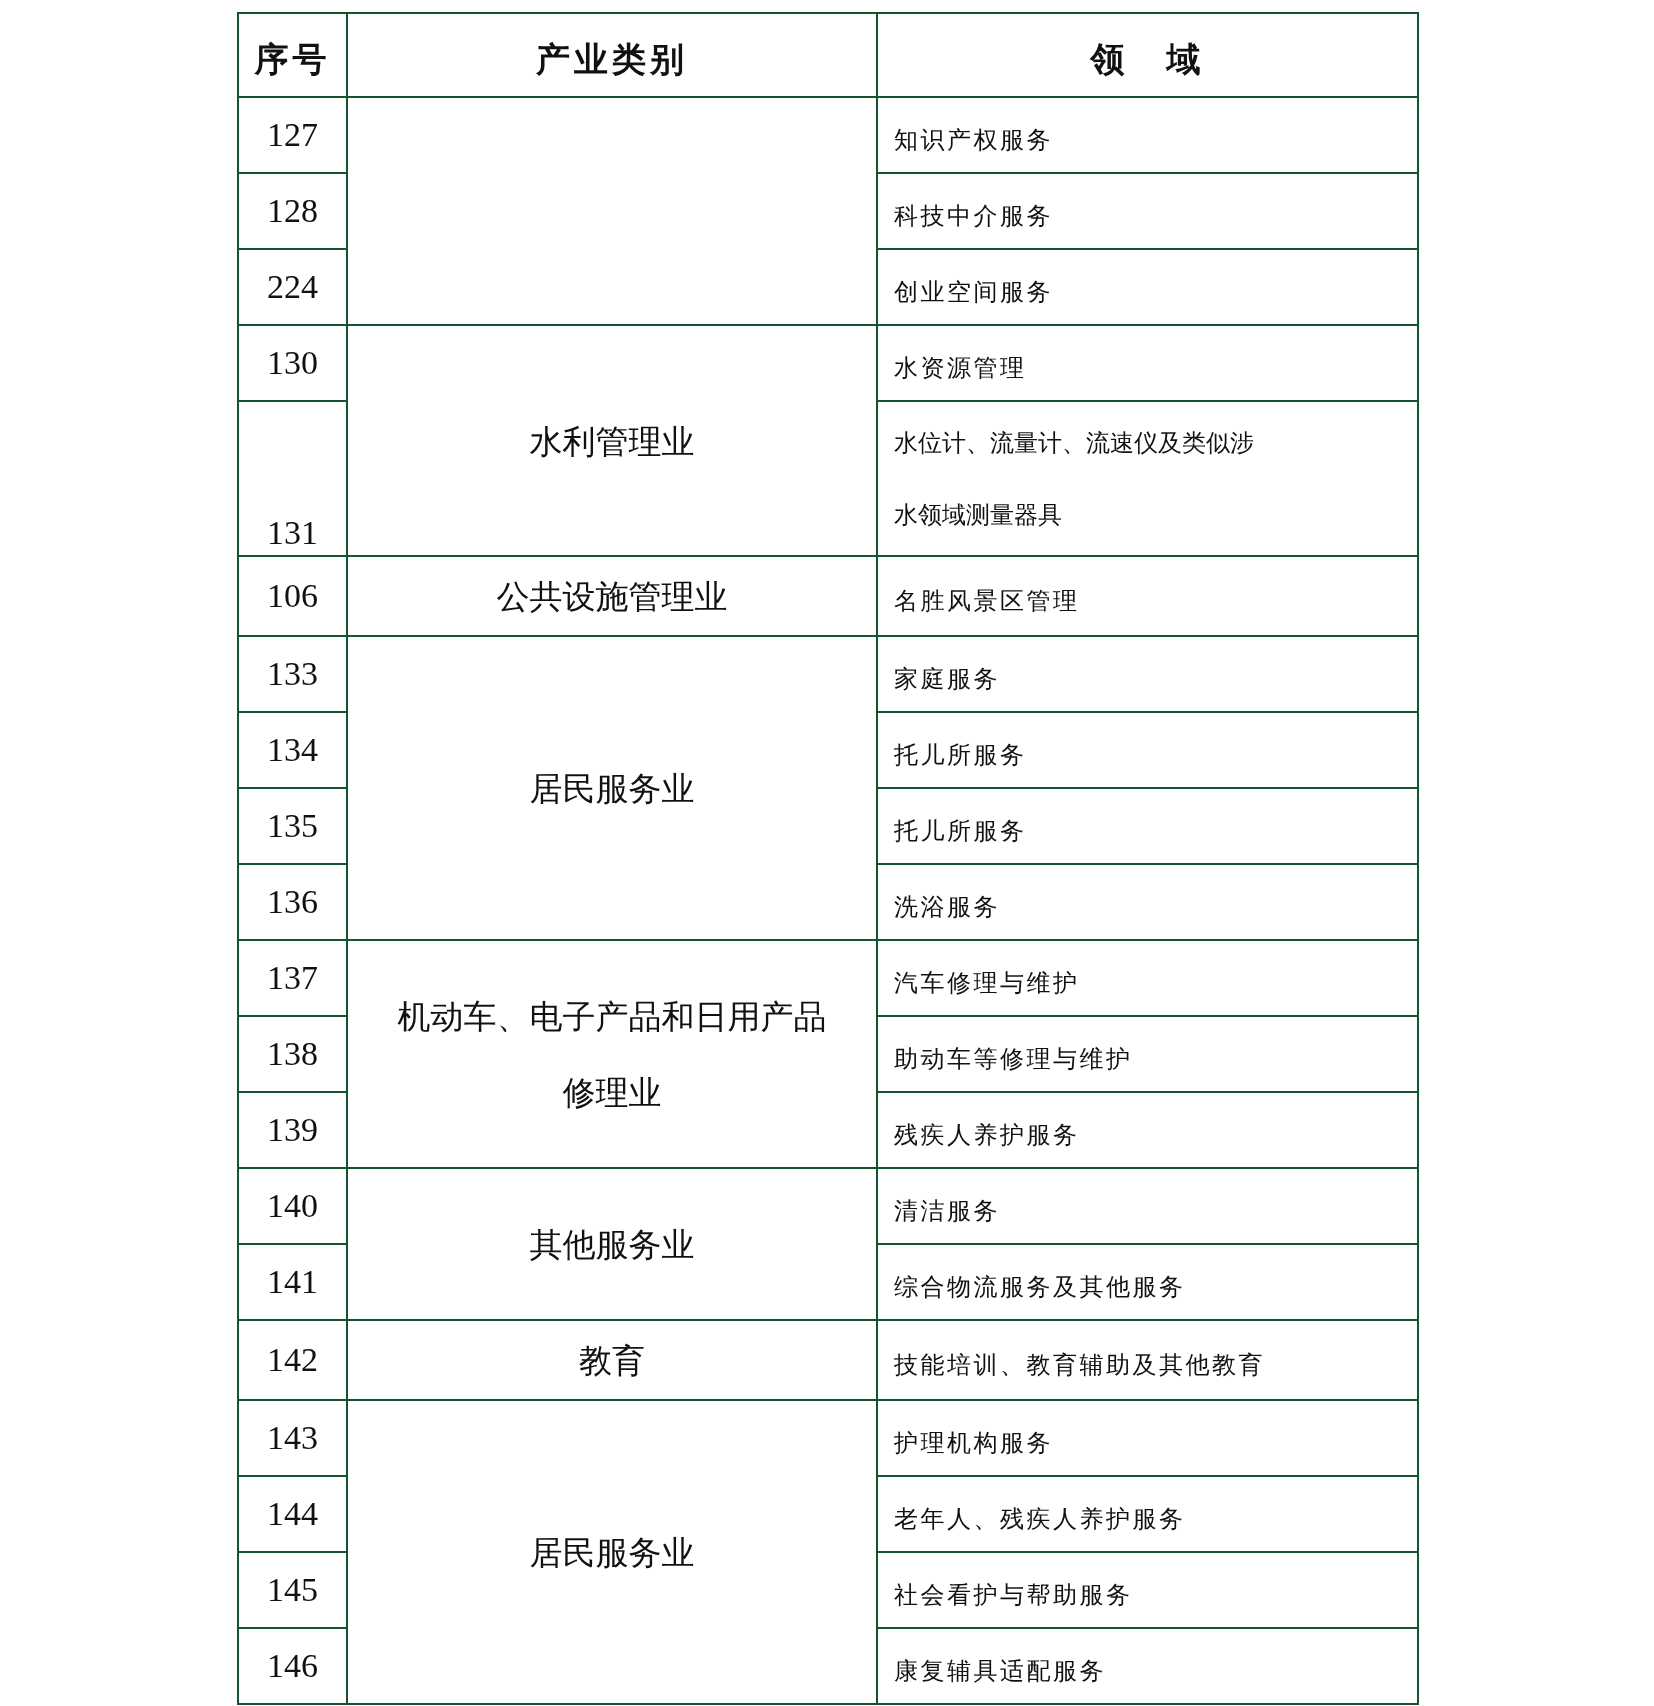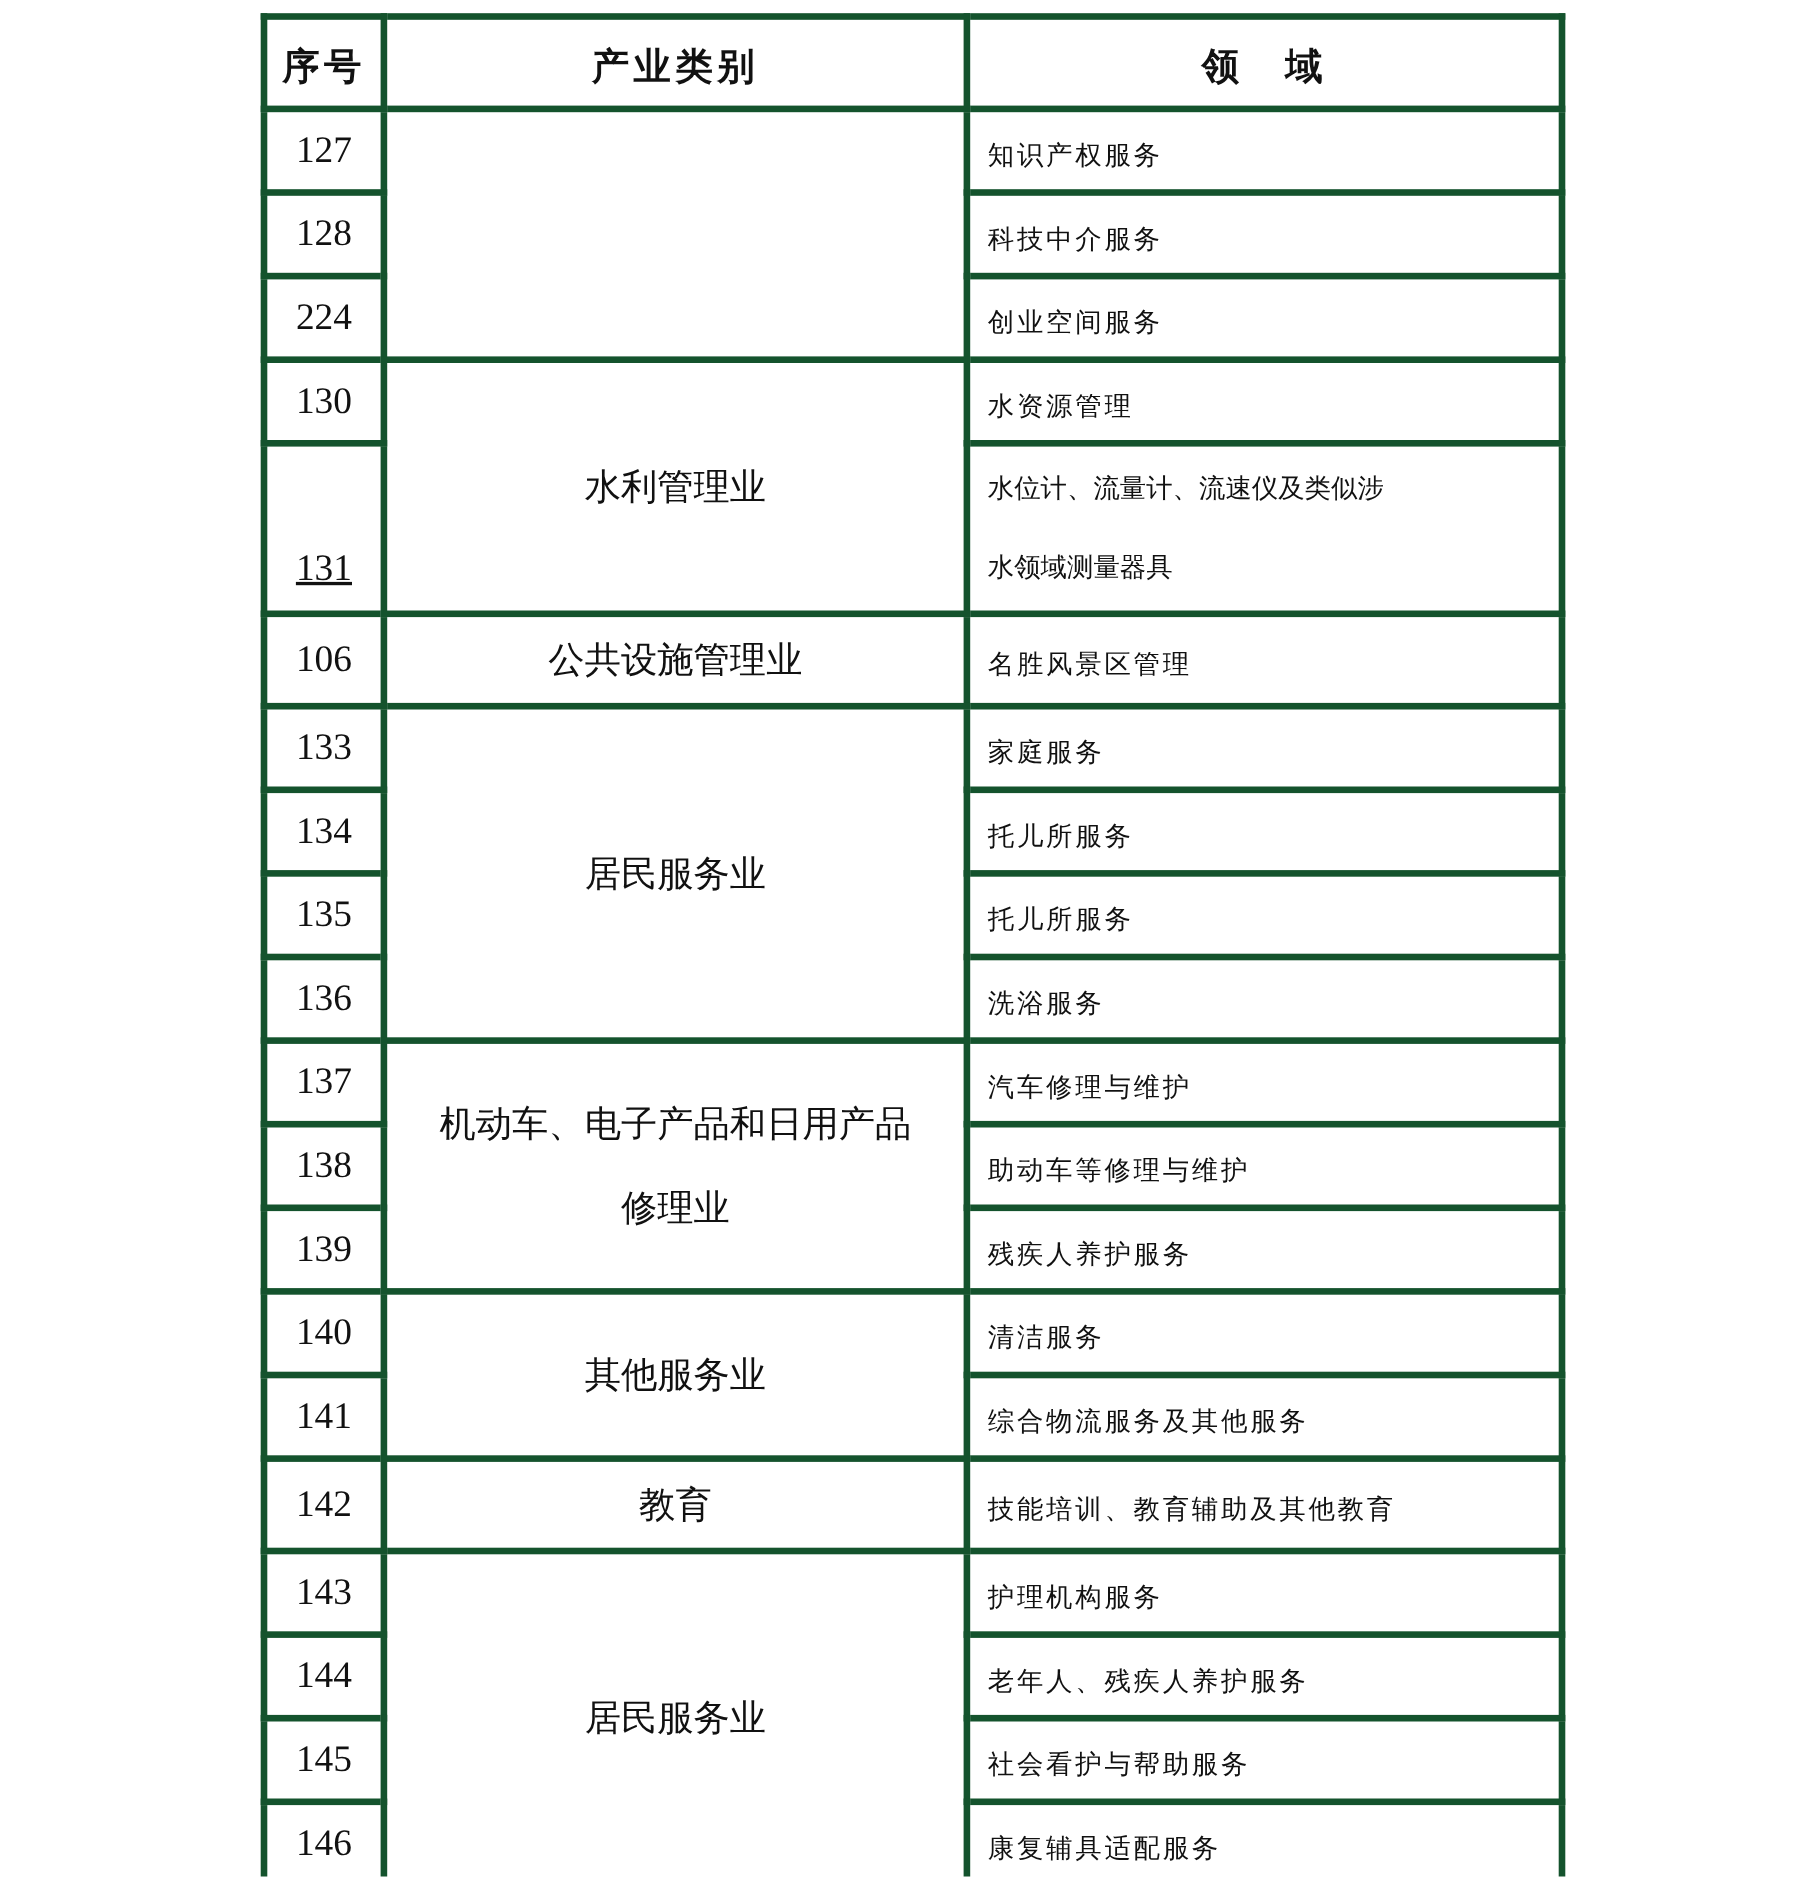--- a/index.html
+++ b/index.html
@@ -20,21 +20,21 @@
   }
   .doc-table {
     position: absolute;
     left: 237px;
     top: 12px;
     border-collapse: collapse;
     table-layout: fixed;
     width: 1180px;
   }
   .doc-table th, .doc-table td {
-    border: 6px solid #14532d;
+    border: 2px solid #14532d;
     padding: 0;
     overflow: hidden;
     box-sizing: border-box;
     margin-top: 11px;
   }
   tr.header-row { height: 84px; }
   tr.row { height: 76px; }
   tr.row-tall { height: 155px; }
   th.header-cell {
     font-family: "Liberation Sans", sans-serif;
@@ -51,22 +51,20 @@
     font-family: "Liberation Serif", serif;
     font-size: 34px;
     text-align: center;
     vertical-align: middle;
     line-height: 44px;
     padding-top: 0;
   }
   td.no-cell.no-tall {
     vertical-align: bottom;
     padding-top: 0;
-    padding-bottom: 16px;
-    text-decoration: underline;
   }
   td.cat-cell {
     font-size: 33px;
     letter-spacing: 0;
     text-align: center;
     vertical-align: middle;
     line-height: 76px;
     white-space: pre-line;
     padding-top: 2px;
   }

